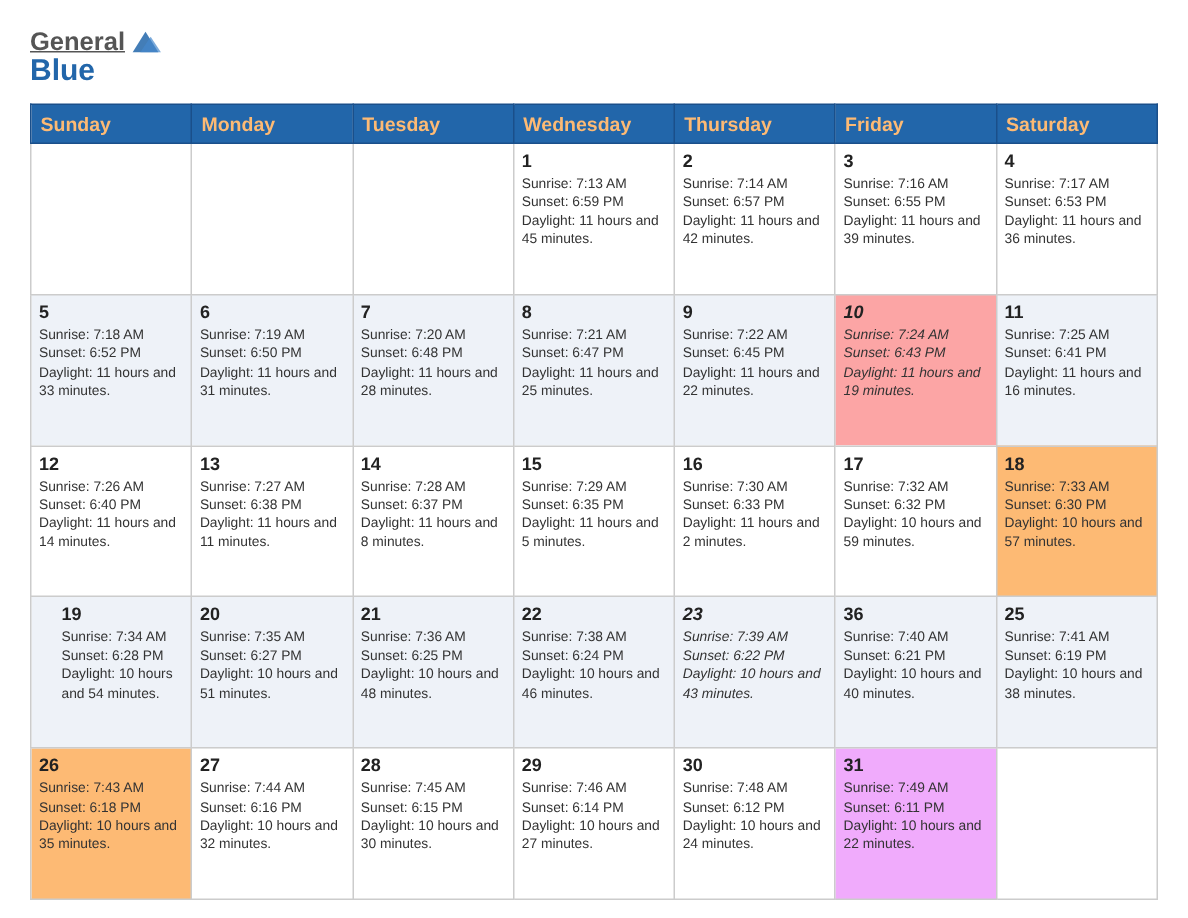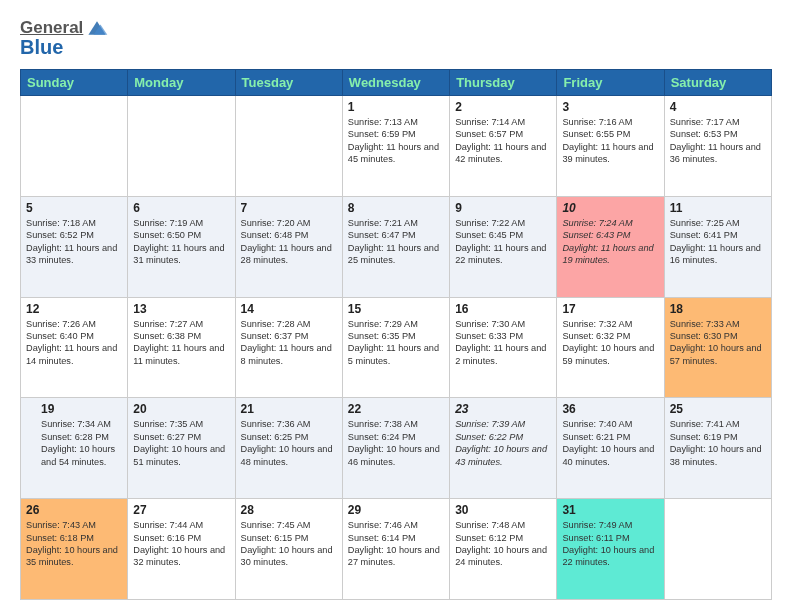--- a/index.html
+++ b/index.html
@@ -48,21 +48,21 @@
     }
     .calendar {
       flex: 1;
       border: 1px solid #ccc;
       border-collapse: collapse;
       width: 100%;
       table-layout: fixed;
     }
     .calendar th {
       background: #2266aa;
-      color: #86efac;
+      color: #fdba74;
       text-align: left;
       padding: 5px 6px;
       font-size: 13px;
       font-weight: bold;
       border: 1px solid #1a4f8a;
     }
     .calendar td {
       vertical-align: top;
       padding: 4px 5px;
       border: 1px solid #ccc;
@@ -312,21 +312,21 @@
             <div class="day-info">Sunrise: 7:46 AM
 Sunset: 6:14 PM
 Daylight: 10 hours and 27 minutes.</div>
           </td>
           <td style="background-color: rgb(255, 255, 255);">
             <span class="day-number">30</span>
             <div class="day-info">Sunrise: 7:48 AM
 Sunset: 6:12 PM
 Daylight: 10 hours and 24 minutes.</div>
           </td>
-          <td style="background-color: #5eead4;">
+          <td style="background-color: #f0abfc;">
             <span class="day-number">31</span>
             <div class="day-info">Sunrise: 7:49 AM
 Sunset: 6:11 PM
 Daylight: 10 hours and 22 minutes.</div>
           </td>
           <td class="empty-cell"></td>
         </tr>
       </tbody>
   </table>
 </div>

